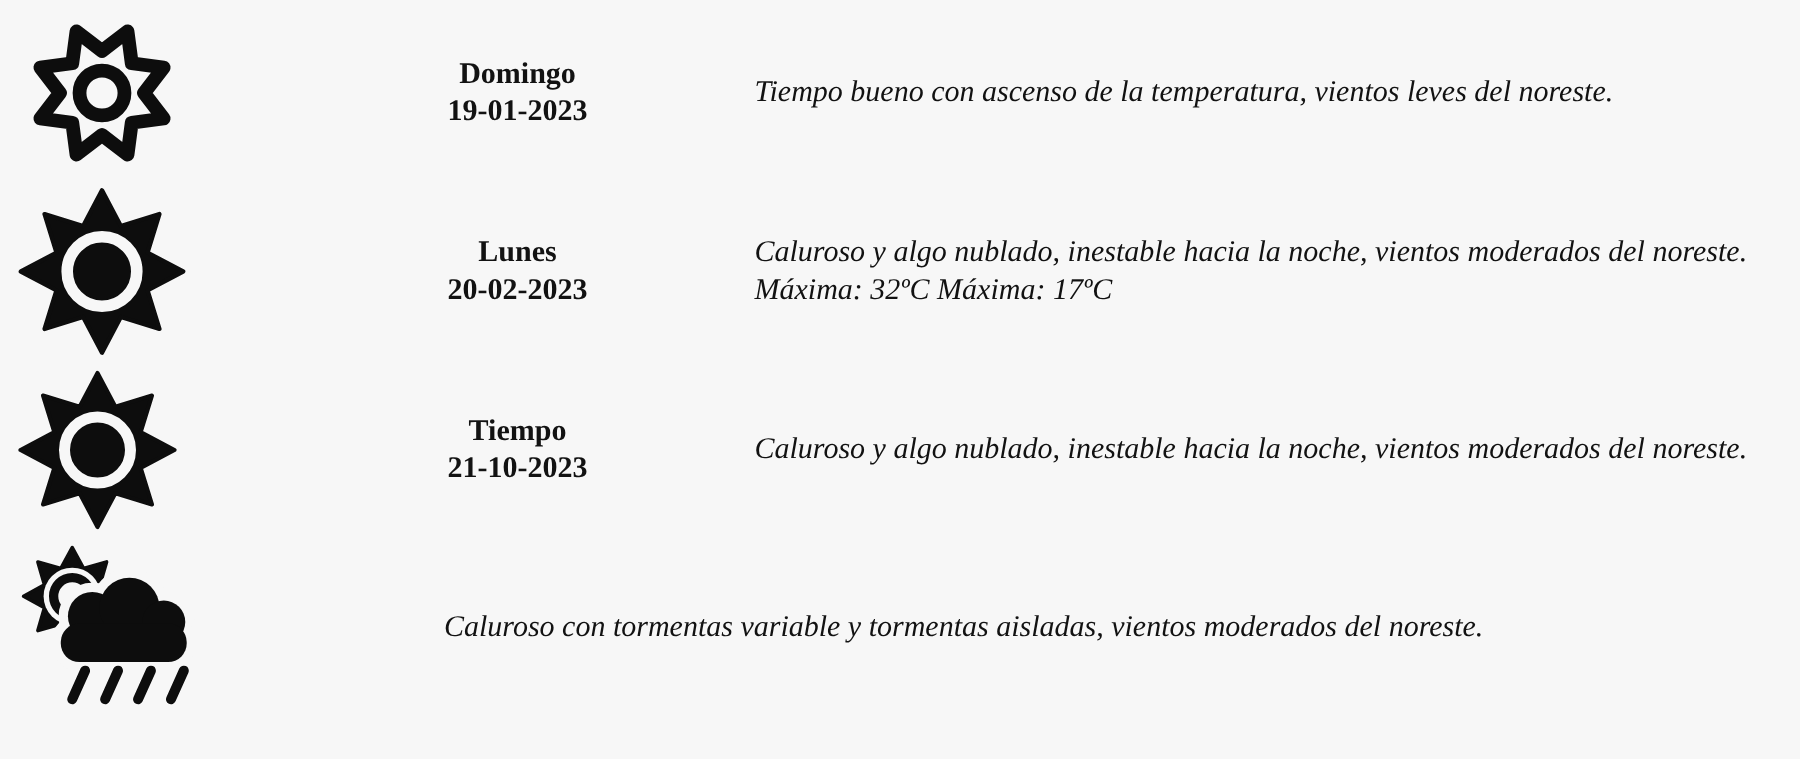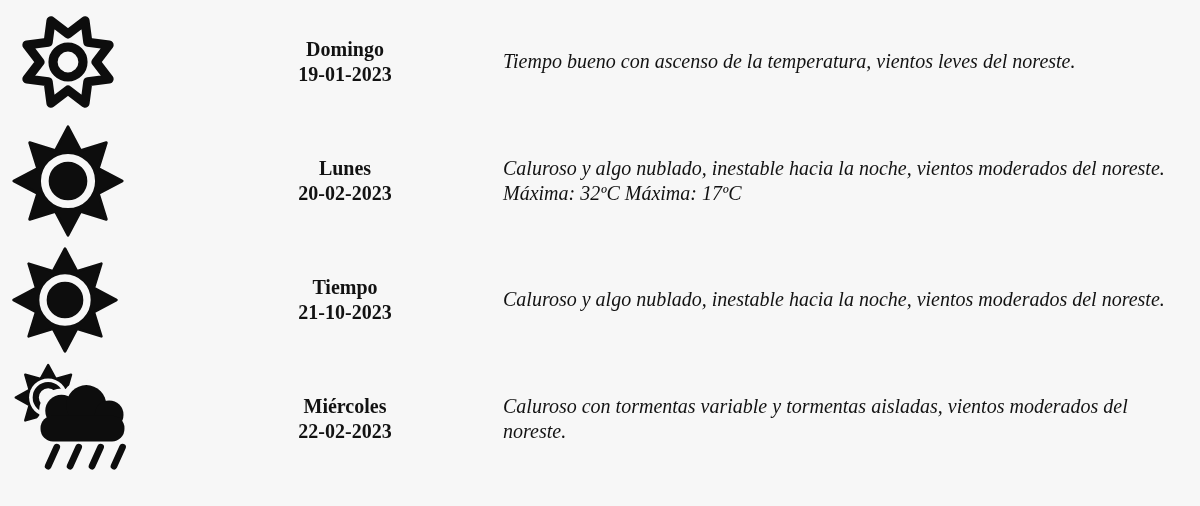--- a/index.html
+++ b/index.html
@@ -121,22 +121,18 @@
         </g>
 
         <g stroke="#0d0d0d" stroke-width="7" stroke-linecap="round">
           <line x1="49" y1="90" x2="40" y2="110"></line>
           <line x1="72" y1="90" x2="63" y2="110"></line>
           <line x1="95" y1="90" x2="86" y2="110"></line>
           <line x1="118" y1="90" x2="109" y2="110"></line>
         </g>
       </svg>
     </div>
-    <div class="day-cell">
-      <div>Miércoles</div>
-      <div>22-02-2023</div>
-    </div>
     <div class="desc-cell">
       <div>Caluroso con tormentas variable y tormentas aisladas, vientos moderados del noreste.</div>
     </div>
   </div>
 
 </div>
 
 </body></html>

